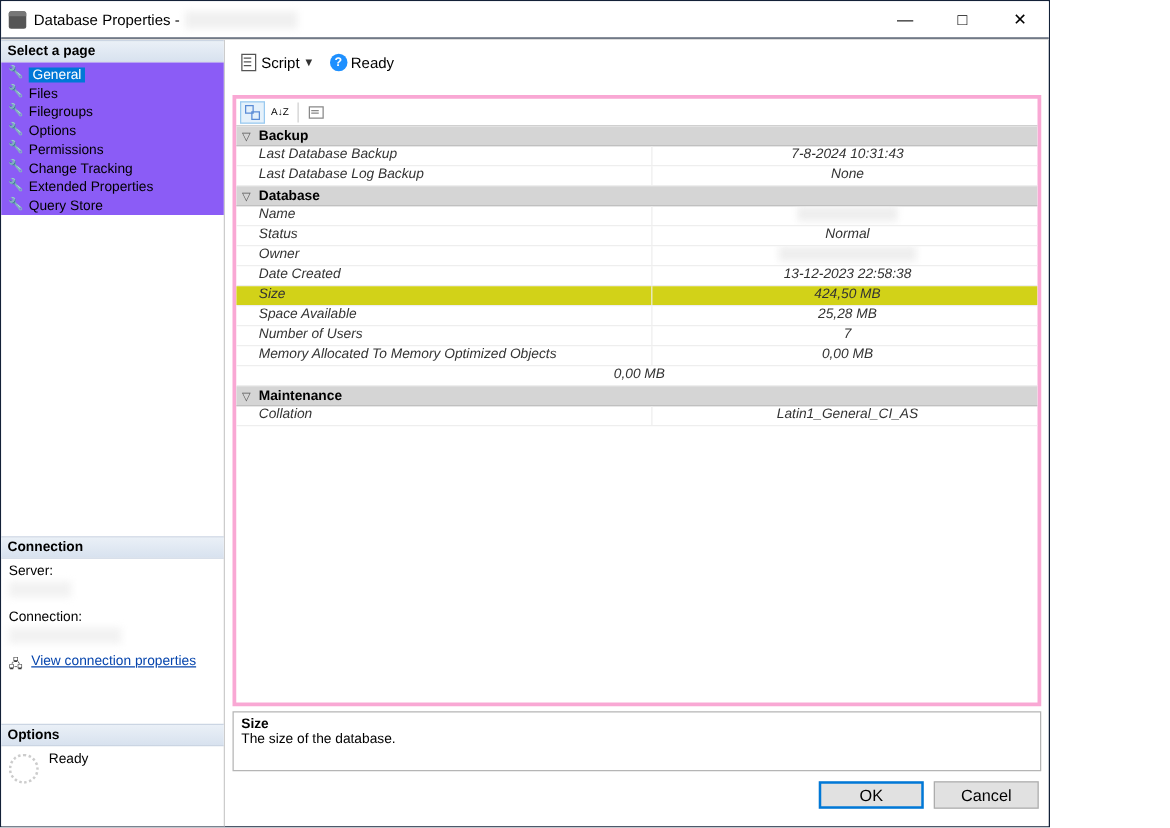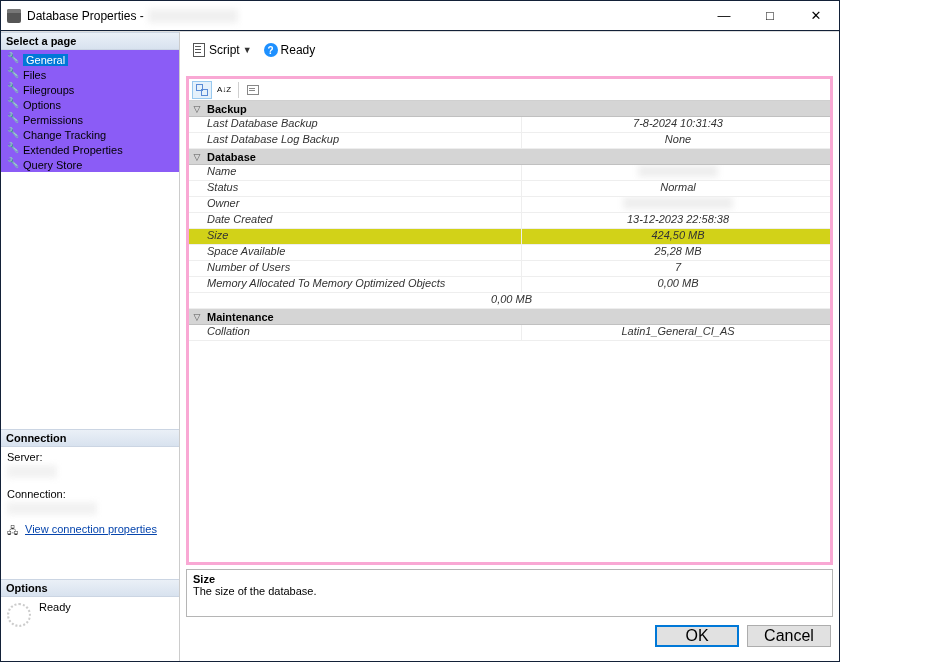--- a/index.html
+++ b/index.html
@@ -63,21 +63,21 @@
   .prop-row .k{ width:333px; padding-left:18px; border-right:1px solid #eee; color:#333; white-space:nowrap; overflow:hidden;}
   .prop-row .v{ flex:1; padding-left:4px; color:#333; white-space:nowrap; overflow:hidden;text-align:center;}
   .prop-row.highlight .k, .prop-row.highlight .v { background:#d2d218;}
   .val-blur{ display:inline-block; width:80px; height:12px; background:#eee; filter:blur(3px);}
   .val-blur.lg{width:110px;}
 
   .desc-box { height:48px; border:1px solid #b5b5b5; margin-top:4px; padding:3px 6px; font-size:11px;}
   .desc-box .t{ font-weight:bold; }
 
   .dialog-buttons{ height:38px; display:flex; align-items:center; justify-content:flex-end; gap:8px; padding-right:2px;}
-  .dlg-btn{ width:84px; height:22px; font-size:16px; border:1px solid #adadad; background:#e1e1e1; cursor:pointer;}
+  .dlg-btn{ width:84px; height:22px; font-size:13px; border:1px solid #adadad; background:#e1e1e1; cursor:pointer;}
   .dlg-btn.primary{ border:2px solid #0078d7; background:#e1e1e1;}
 </style>
 </head>
 <body>
 
 <div class="window">
   <div class="titlebar">
     <span class="db-icon"></span>
     <span class="title-text">Database Properties -</span>
     <span class="title-blur"></span>

